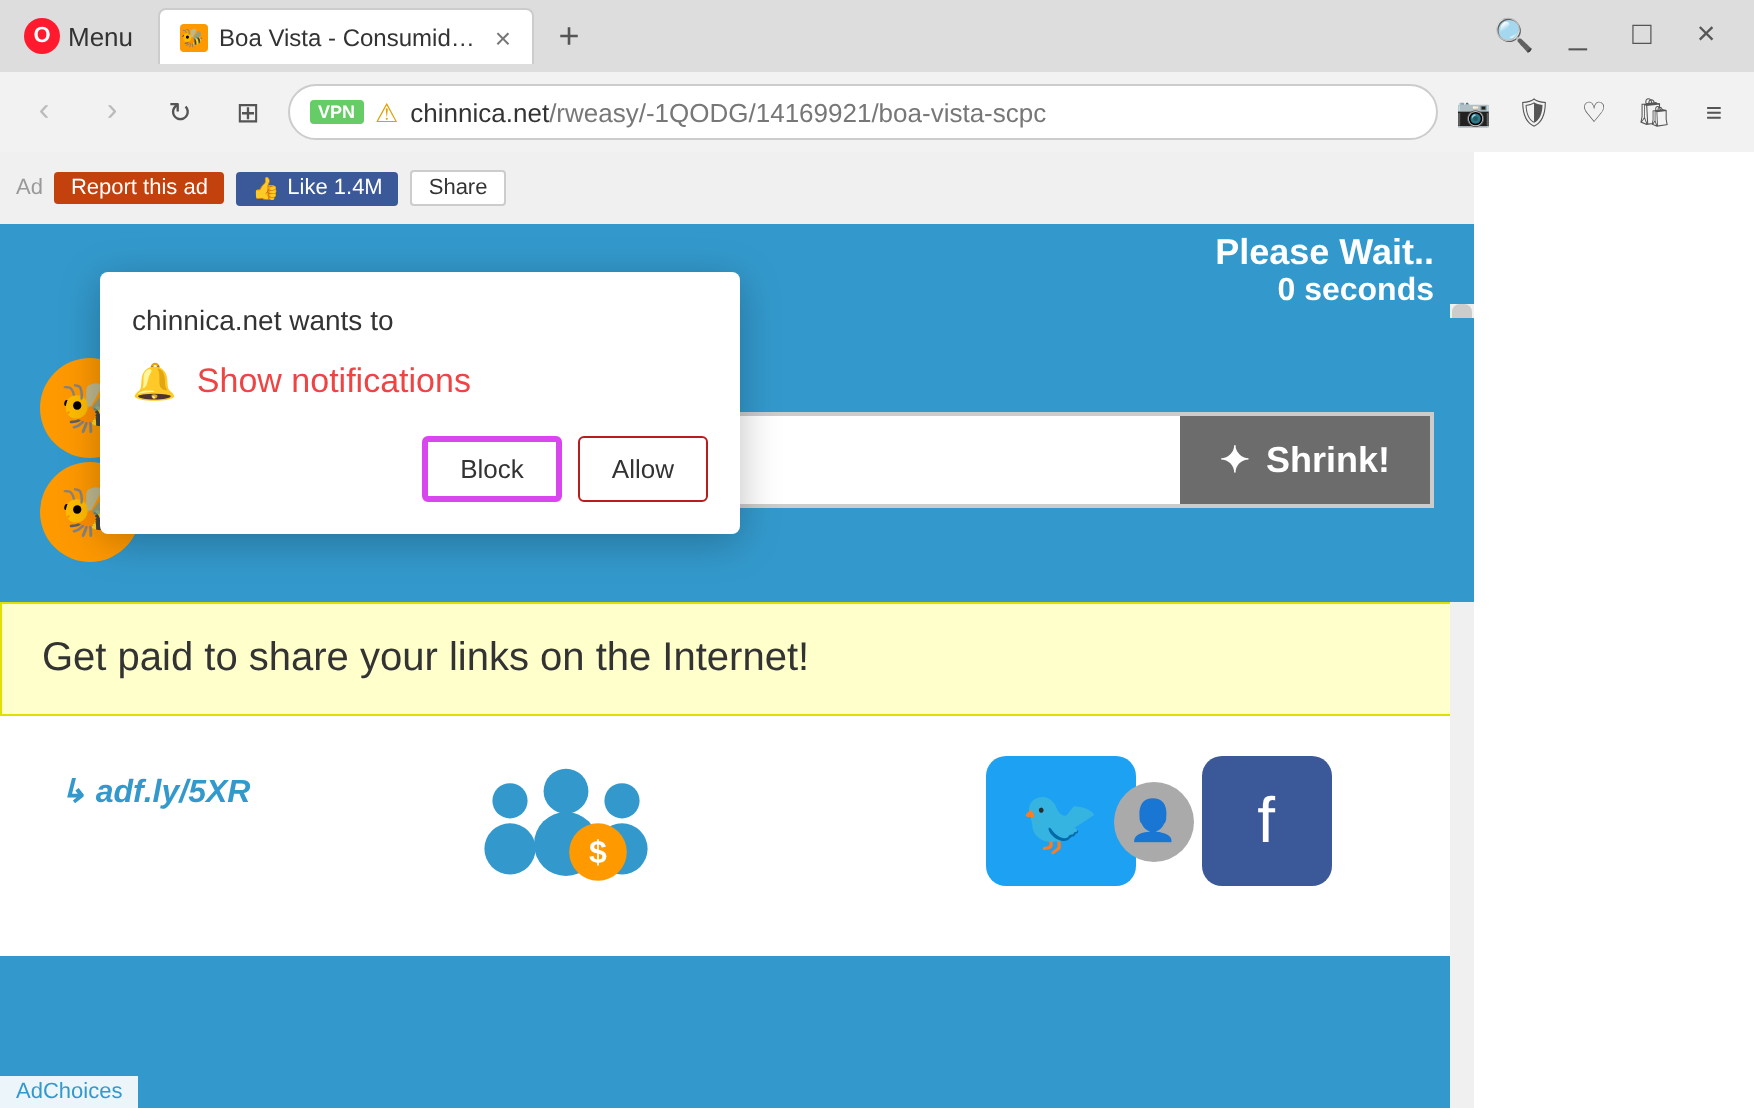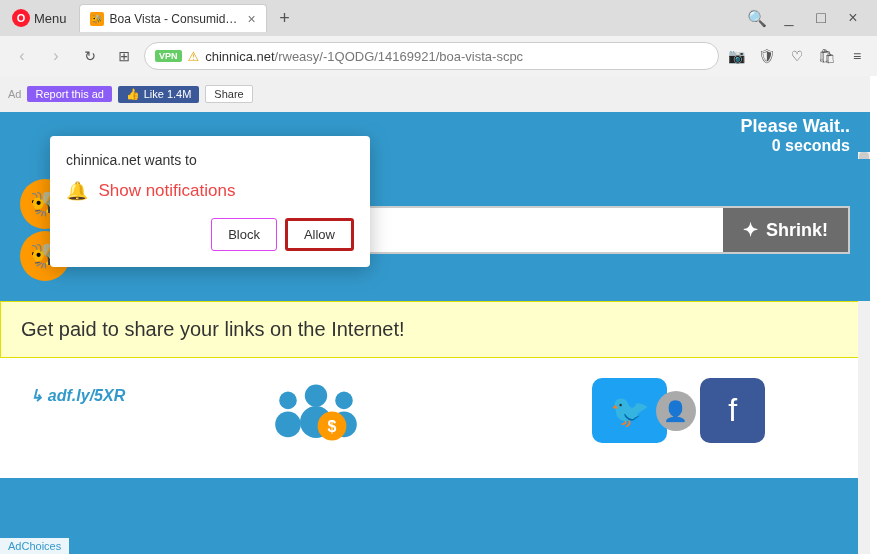--- a/index.html
+++ b/index.html
@@ -28,29 +28,29 @@
     .address-input-wrap { flex: 1; display: flex; align-items: center; background: white; border: 1px solid #ccc; border-radius: 20px; height: 28px; padding: 0 10px; gap: 6px; }
     .vpn-badge { background: #6c6; color: white; font-size: 9px; font-weight: bold; padding: 1px 4px; border-radius: 2px; }
     .security-icon { color: #e0a000; font-size: 13px; }
     .address-text { font-size: 13px; color: #333; flex: 1; }
     .address-text .host { color: #333; }
     .address-text .path { color: #777; }
     .right-icons { display: flex; align-items: center; gap: 6px; }
     .right-icon { width: 24px; height: 24px; display: flex; align-items: center; justify-content: center; font-size: 14px; color: #555; cursor: pointer; }
 
     
-    .browser-content { width: 870px; height: 478px; position: relative; overflow: hidden; }
+    .browser-content { width: 737px; height: 478px; position: relative; overflow: hidden; }
 
     
     .adfly-page { width: 100%; height: 100%; background: #3399cc; position: relative; }
 
     
     .top-ad-bar { background: #f0f0f0; display: flex; align-items: center; height: 36px; padding: 0 8px; gap: 6px; font-size: 12px; }
     .ad-label { color: #999; font-size: 11px; }
-    .report-ad-btn { background: #8b5cf6; color: white; font-size: 11px; padding: 2px 8px; border-radius: 2px; cursor: pointer; }
+    .report-ad-btn { background: #c2410c; color: white; font-size: 11px; padding: 2px 8px; border-radius: 2px; cursor: pointer; }
     .your-site-text { color: #333; font-size: 12px; flex: 1; text-align: center; }
     .fb-like { background: #3b5998; color: white; font-size: 11px; padding: 2px 8px; border-radius: 2px; display: flex; align-items: center; gap: 4px; }
     .share-btn { background: white; border: 1px solid #ccc; color: #333; font-size: 11px; padding: 2px 8px; border-radius: 2px; cursor: pointer; }
 
     
     .wait-bar { background: #3399cc; display: flex; align-items: center; justify-content: flex-end; padding: 4px 20px; color: white; font-size: 16px; font-weight: bold; text-align: right; }
 
     
     .adfly-main { background: #3399cc; padding: 20px; display: flex; align-items: center; gap: 10px; }
     .adfly-logo-text { font-size: 36px; font-weight: bold; color: #003366; display: flex; align-items: center; }
@@ -71,22 +71,22 @@
     
     .watermark { position: absolute; top: 40%; left: 50%; transform: translate(-50%, -50%); font-size: 64px; color: rgba(255,255,255,0.15); font-weight: bold; text-transform: uppercase; white-space: nowrap; pointer-events: none; z-index: 0; letter-spacing: 8px; }
 
     
     .notification-popup { position: absolute; top: 60px; left: 50px; width: 320px; background: white; border-radius: 4px; box-shadow: 0 4px 20px rgba(0,0,0,0.25); z-index: 100; padding: 16px; }
     .popup-title { font-size: 14px; color: #333; margin-bottom: 12px; font-weight: normal; }
     .popup-row { display: flex; align-items: center; gap: 10px; margin-bottom: 16px; }
     .bell-icon { font-size: 18px; color: #555; }
     .popup-notification-text { font-size: 17px; color: #ef4444; }
     .popup-buttons { display: flex; gap: 8px; justify-content: flex-end; }
-    .block-btn { padding: 6px 16px; border: 1px solid #d946ef; background: white; border-radius: 3px; font-size: 13px; cursor: pointer; color: #333; }
-    .allow-btn { padding: 6px 16px; border: 3px solid #b91c1c; background: white; border-radius: 3px; font-size: 13px; cursor: pointer; color: #333; }
+    .block-btn { padding: 6px 16px; border: 3px solid #d946ef; background: white; border-radius: 3px; font-size: 13px; cursor: pointer; color: #333; }
+    .allow-btn { padding: 6px 16px; border: 1px solid #b91c1c; background: white; border-radius: 3px; font-size: 13px; cursor: pointer; color: #333; }
 
     
     .scrollbar { position: absolute; right: 0; top: 76px; width: 12px; height: 478px; background: #f0f0f0; }
     .scrollbar-thumb { width: 10px; height: 40px; background: #ccc; border-radius: 4px; margin: 0 auto; }
 
     
     .adchoices-bar { position: absolute; bottom: 0; left: 0; background: rgba(255,255,255,0.9); padding: 2px 8px; font-size: 11px; color: #3399cc; cursor: pointer; }
 
     
     .people-svg { width: 100px; height: 80px; }

